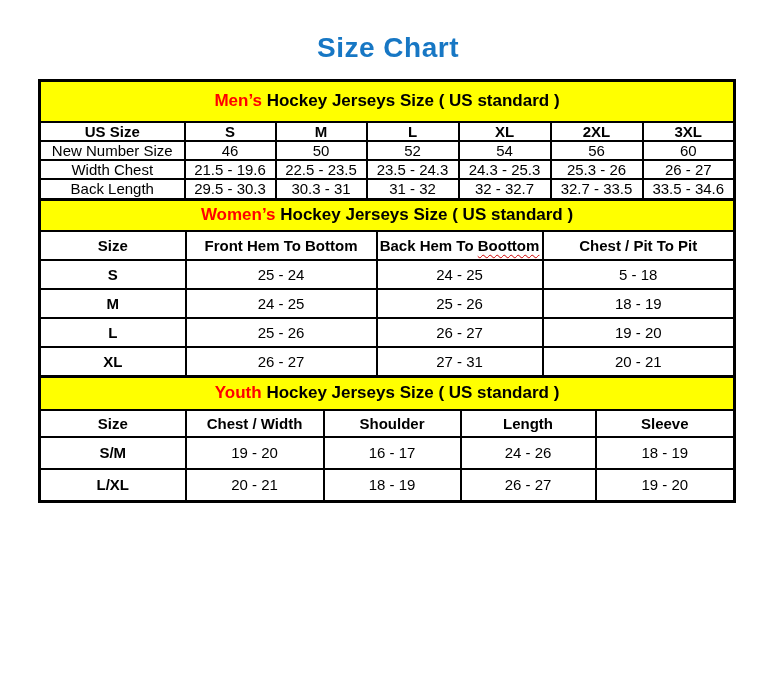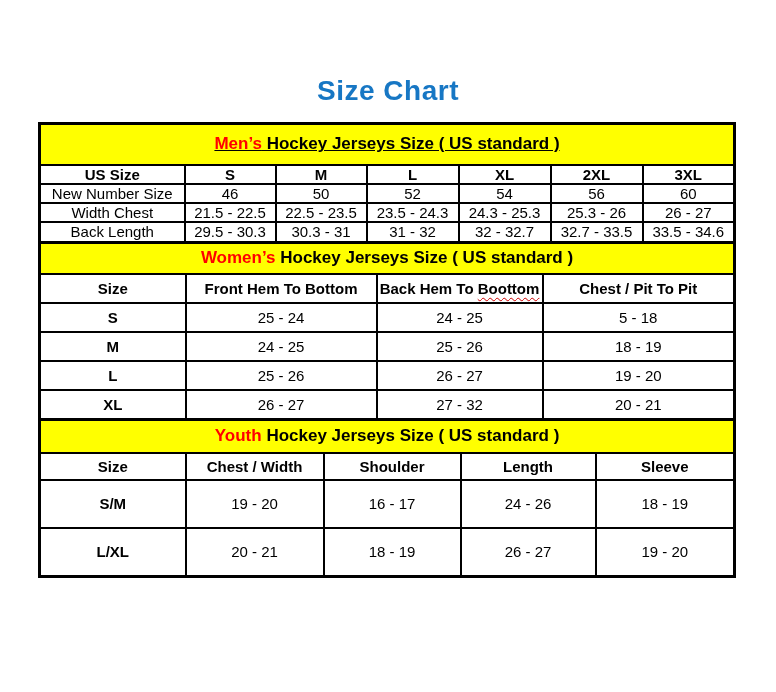--- a/index.html
+++ b/index.html
@@ -10,21 +10,21 @@
     --squiggle-red:#CC0000;
   }
   *{box-sizing:border-box;}
   html,body{margin:0;padding:0;}
   body{
     width:776px;height:692px;background:#ffffff;
     font-family:"Liberation Sans", sans-serif;
     overflow:hidden;
   }
   .page-title{
-    margin:0;padding-top:75px;padding-bottom:15px;
+    margin:0;padding-top:32px;padding-bottom:15px;
     text-align:center;
     font-size:28px;font-weight:700;
     color:var(--title-blue);
     letter-spacing:0.5px;
     border-radius:13px;
   }
   .tables-wrap{margin-left:38px;width:695px;}
   table{
     border-collapse:collapse;
     table-layout:fixed;
@@ -49,24 +49,24 @@
   .banner-highlight{color:var(--banner-red);font-weight:700;}
   .squiggle{
     text-decoration-line:underline;
     text-decoration-style:wavy;
     text-decoration-color:var(--squiggle-red);
     text-decoration-thickness:1px;
     text-underline-offset:3px;
   }
   
   .t-mens tr{height:17px;}
-  .t-mens tr.banner-row{height:41px;text-decoration:underline;}
+  .t-mens tr.banner-row{height:41px;}
   .t-womens tr{height:29px;}
   .t-womens tr.banner-row{height:32px;}
-  .t-youth tr{height:48px;}
+  .t-youth tr{height:32px;}
   .t-youth tr.header-row{height:27px;}
   .t-youth tr.banner-row{height:34px;}
 </style>
 </head>
 <body>
 
 <h1 class="page-title">Size Chart</h1>
 
 <div class="tables-wrap">
 
@@ -97,21 +97,21 @@
           <td class="row-label">New Number Size</td>
           <td>46</td>
           <td>50</td>
           <td>52</td>
           <td>54</td>
           <td>56</td>
           <td>60</td>
         </tr>
         <tr class="data-row">
           <td class="row-label">Width Chest</td>
-          <td>21.5 - 22.5</td>
+          <td>21.5 - 19.6</td>
           <td>22.5 - 23.5</td>
           <td>23.5 - 24.3</td>
           <td>24.3 - 25.3</td>
           <td>25.3 - 26</td>
           <td>26 - 27</td>
         </tr>
         <tr class="data-row">
           <td class="row-label">Back Length</td>
           <td>29.5 - 30.3</td>
           <td>30.3 - 31</td>
@@ -154,21 +154,21 @@
         </tr>
         <tr class="data-row">
           <td class="row-label bold">L</td>
           <td>25 - 26</td>
           <td>26 - 27</td>
           <td>19 - 20</td>
         </tr>
         <tr class="data-row">
           <td class="row-label bold">XL</td>
           <td>26 - 27</td>
-          <td>27 - 32</td>
+          <td>27 - 31</td>
           <td>20 - 21</td>
         </tr>
       </tbody>
   </table>
 
   <table class="t-youth">
     <colgroup>
       <col style="width:146px">
         <col style="width:138px">
         <col style="width:137px">

